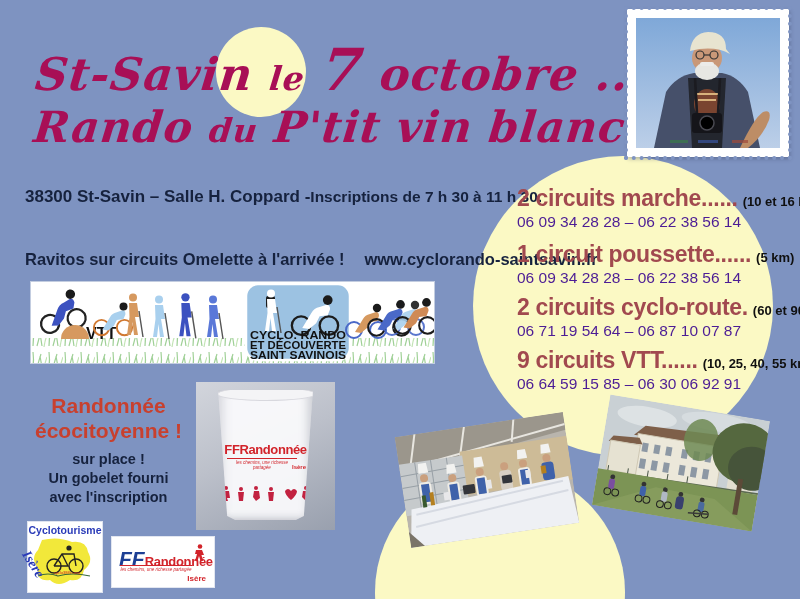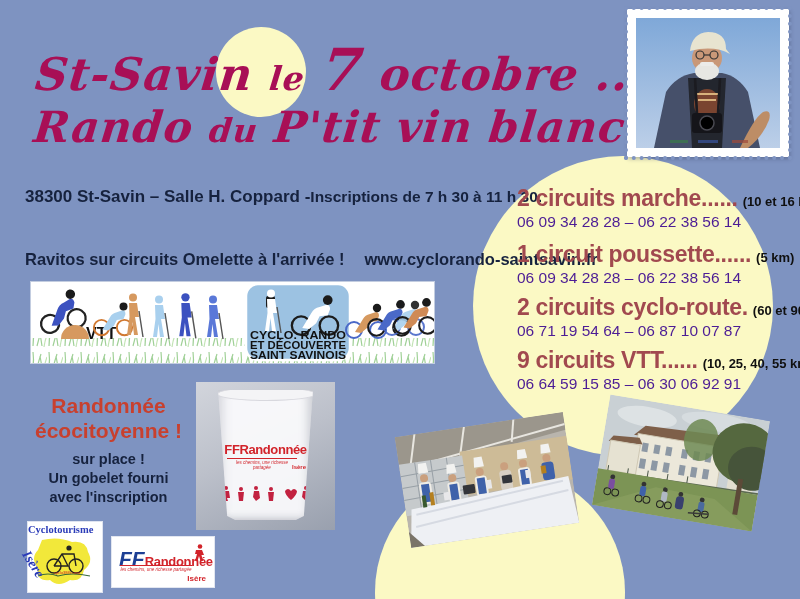--- a/index.html
+++ b/index.html
@@ -65,22 +65,22 @@
   .cup-tag{position:absolute;left:12px;top:68px;width:70px;border-top:1px solid var(--ff-red);
     color:var(--ff-red);font-size:4.5px;font-style:italic;text-align:center;padding-top:1px;}
   .cup-region{position:absolute;right:10px;top:74px;color:var(--ff-red);font-size:6px;font-weight:bold;}
   .cup-pictos{position:absolute;left:6px;top:95px;}
 
   .photo{position:absolute;overflow:hidden;}
   .photo-omelette{left:402px;top:424px;width:170px;height:112px;transform:rotate(-8.5deg);}
   .photo-cyclists{left:600px;top:407px;width:162px;height:112px;transform:rotate(9.5deg);}
 
   .logo-cyclo{position:absolute;left:27px;top:521px;width:74px;height:70px;background:#fff;border:1px solid #dfe4f0;}
-  .lc-title{position:absolute;left:0;top:2px;width:100%;text-align:left;color:#2a3bb8;
-    font-family:Liberation Serif, serif;font-weight:bold;font-size:10.5px;}
+  .lc-title{position:absolute;left:0;top:2px;width:100%;text-align:center;color:#2a3bb8;
+    font-family:Liberation Sans, sans-serif;font-weight:bold;font-size:10.5px;}
   .lc-region{position:absolute;left:4px;top:26px;color:#2a3bb8;font-style:italic;font-weight:bold;
     font-size:14px;transform:rotate(58deg);transform-origin:left top;
     font-family:"Liberation Serif",serif;}
   .lc-url{position:absolute;left:26px;top:48px;color:#c22;font-size:4px;}
 
   .logo-ffr{position:absolute;left:111px;top:536px;width:102px;height:50px;background:#fff;border:1px solid #e2e6f0;}
   .ffr-brand{position:absolute;left:7px;top:10px;white-space:nowrap;}
   .ffr-ff{color:var(--ff-blue);font-weight:bold;font-style:italic;font-size:21px;}
   .ffr-rando{color:var(--ff-red);font-weight:bold;font-size:13px;letter-spacing:-0.3px;}
   .ffr-tag{position:absolute;left:8px;top:28px;width:72px;border-top:1px solid var(--ff-red);

